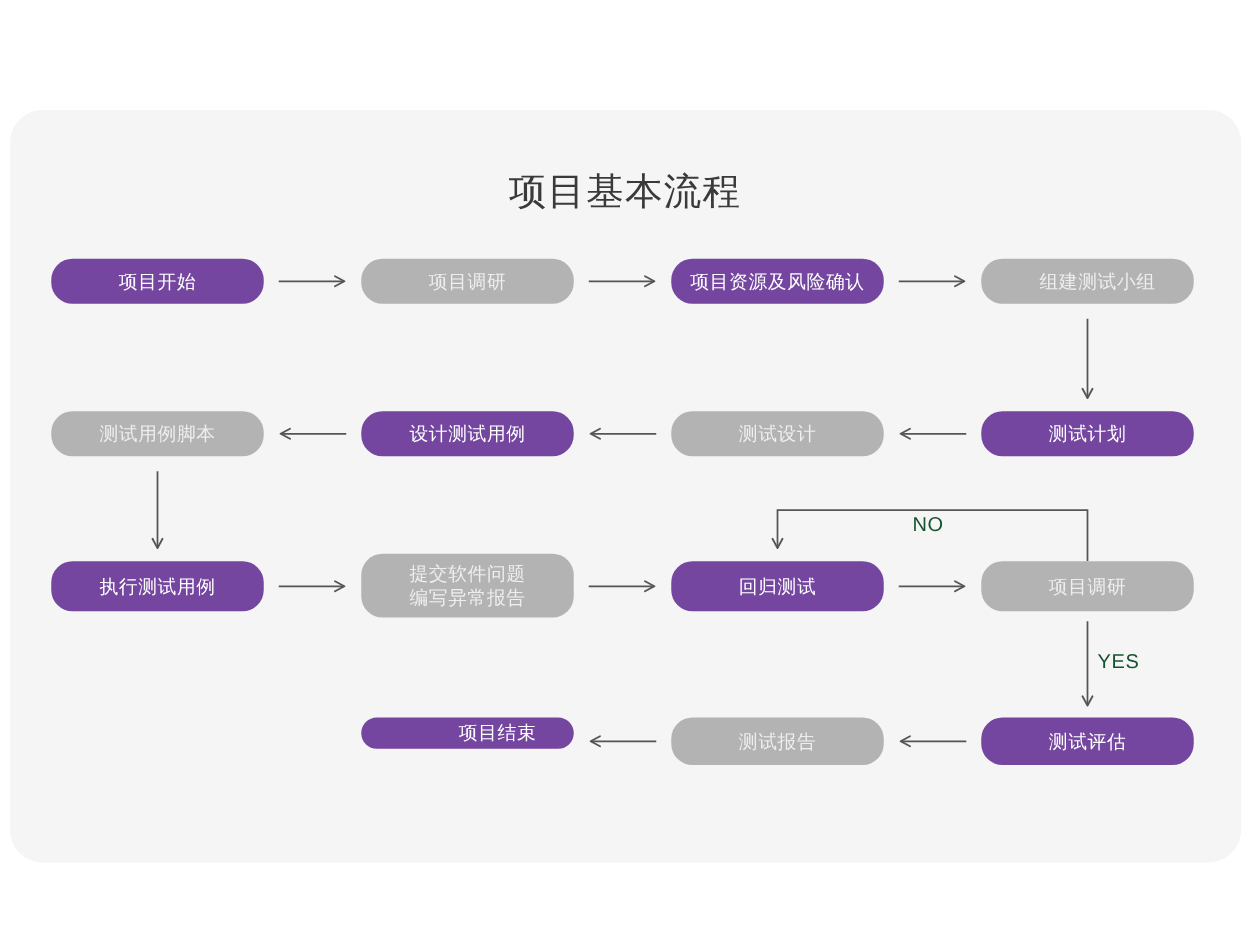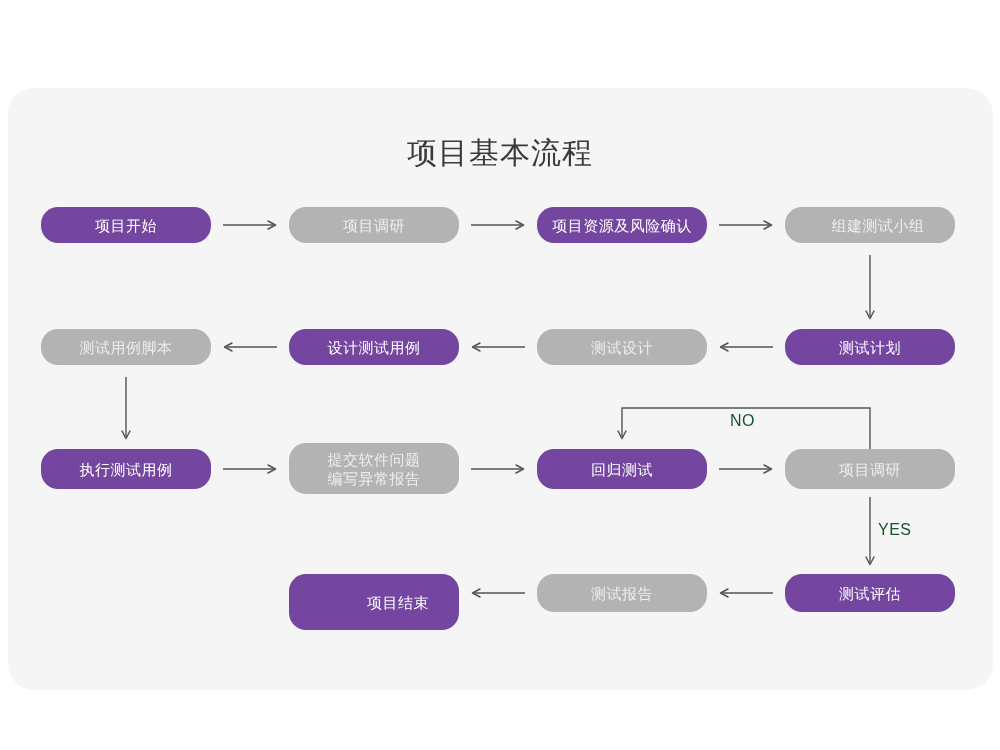--- a/index.html
+++ b/index.html
@@ -159,21 +159,21 @@
       <div class="node gray" style="left: 289px; top: 443px; width: 170px; height: 51px;">
         <span style="white-space: pre-line;">提交软件问题
 编写异常报告</span>
       </div>
       <div class="node purple" style="left: 537px; top: 449px; width: 170px; height: 40px;">
         <span style="white-space: pre-line; text-align: center;">回归测试</span>
       </div>
       <div class="node gray" style="left: 785px; top: 449px; width: 170px; height: 40px;">
         <span style="white-space: pre-line;">项目调研</span>
       </div>
-      <div class="node purple" style="left: 289px; top: 574px; width: 170px; height: 56px; padding-left: 48px;">
+      <div class="node purple" style="left: 289px; top: 574px; width: 170px; height: 25px; padding-left: 48px;">
         <span style="white-space: pre-line;">项目结束</span>
       </div>
       <div class="node gray" style="left: 537px; top: 574px; width: 170px; height: 38px;">
         <span style="white-space: pre-line;">测试报告</span>
       </div>
       <div class="node purple" style="left: 785px; top: 574px; width: 170px; height: 38px;">
         <span style="white-space: pre-line;">测试评估</span>
       </div>
     </div>
 

